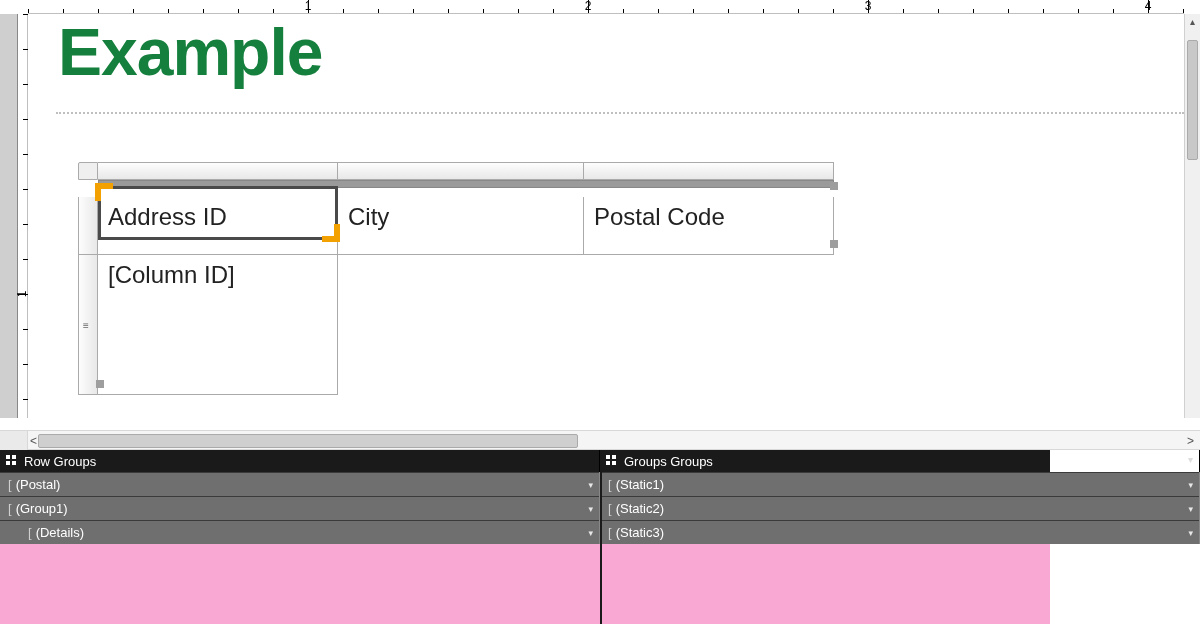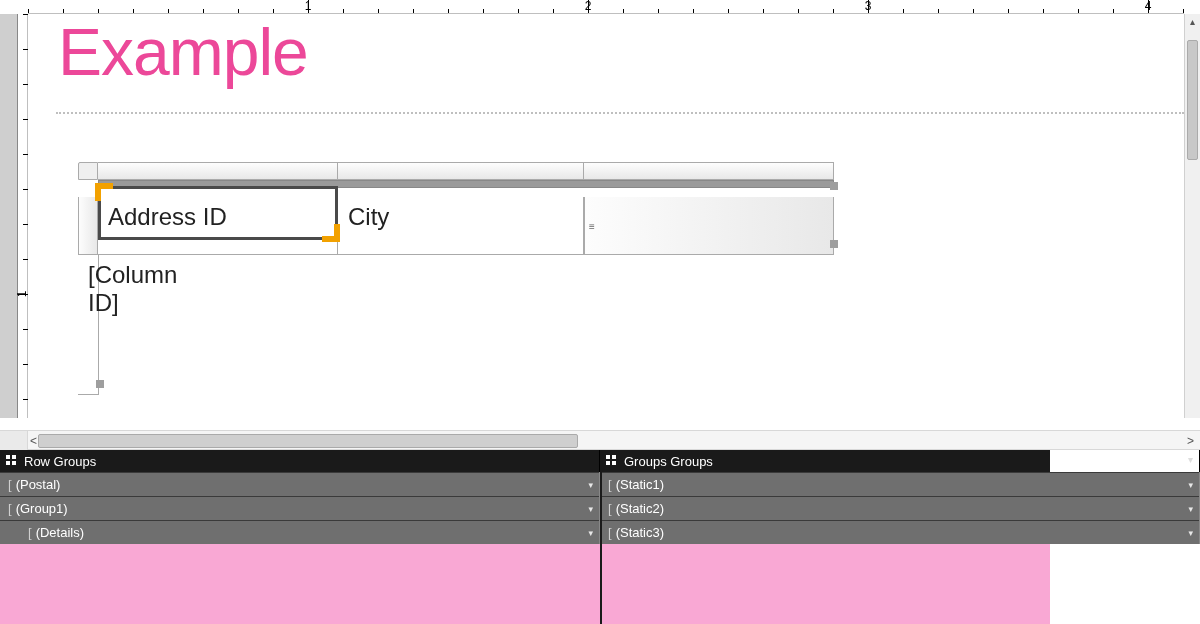--- a/index.html
+++ b/index.html
@@ -65,22 +65,22 @@
     left: 28px; top: 14px;
     right: 16px;
     height: 404px;
     background: #fff;
   }
 
   .title-text {
     position: absolute;
     left: 30px; top: 0;
     font-size: 66px;
-    font-weight: 400;
-    color: #ec4899;
+    font-weight: 700;
+    color: #15803d;
     letter-spacing: -1px;
   }
   .title-underline {
     position: absolute;
     left: 28px; right: 0; top: 98px;
     border-bottom: 2px dotted #bfbfbf;
   }
 
   
   .tablix-wrap {
@@ -304,20 +304,21 @@
         <div class="ch"></div>
         <div class="ch"></div>
       </div>
 
       <div class="header-overlay" style="left:20px;top:18px;width:736px;height:8px;"></div>
 
       <div class="tablix-body">
         <div class="rh"></div>
         <div class="cell" id="cell-h1">Address ID</div>
         <div class="cell">City</div>
+        <div class="cell">Postal Code</div>
 
         <div class="rh">
           <span class="row-mark">≡</span>
         </div>
         <div class="cell">[Column ID]</div>
       </div>
 
       <div class="sel-frame" style="left:20px;top:24px;width:240px;height:54px;"></div>
       <div class="sel-corner" style="left:17px;top:21px;"></div>
       <div class="sel-corner br" style="left:244px;top:62px;"></div>

